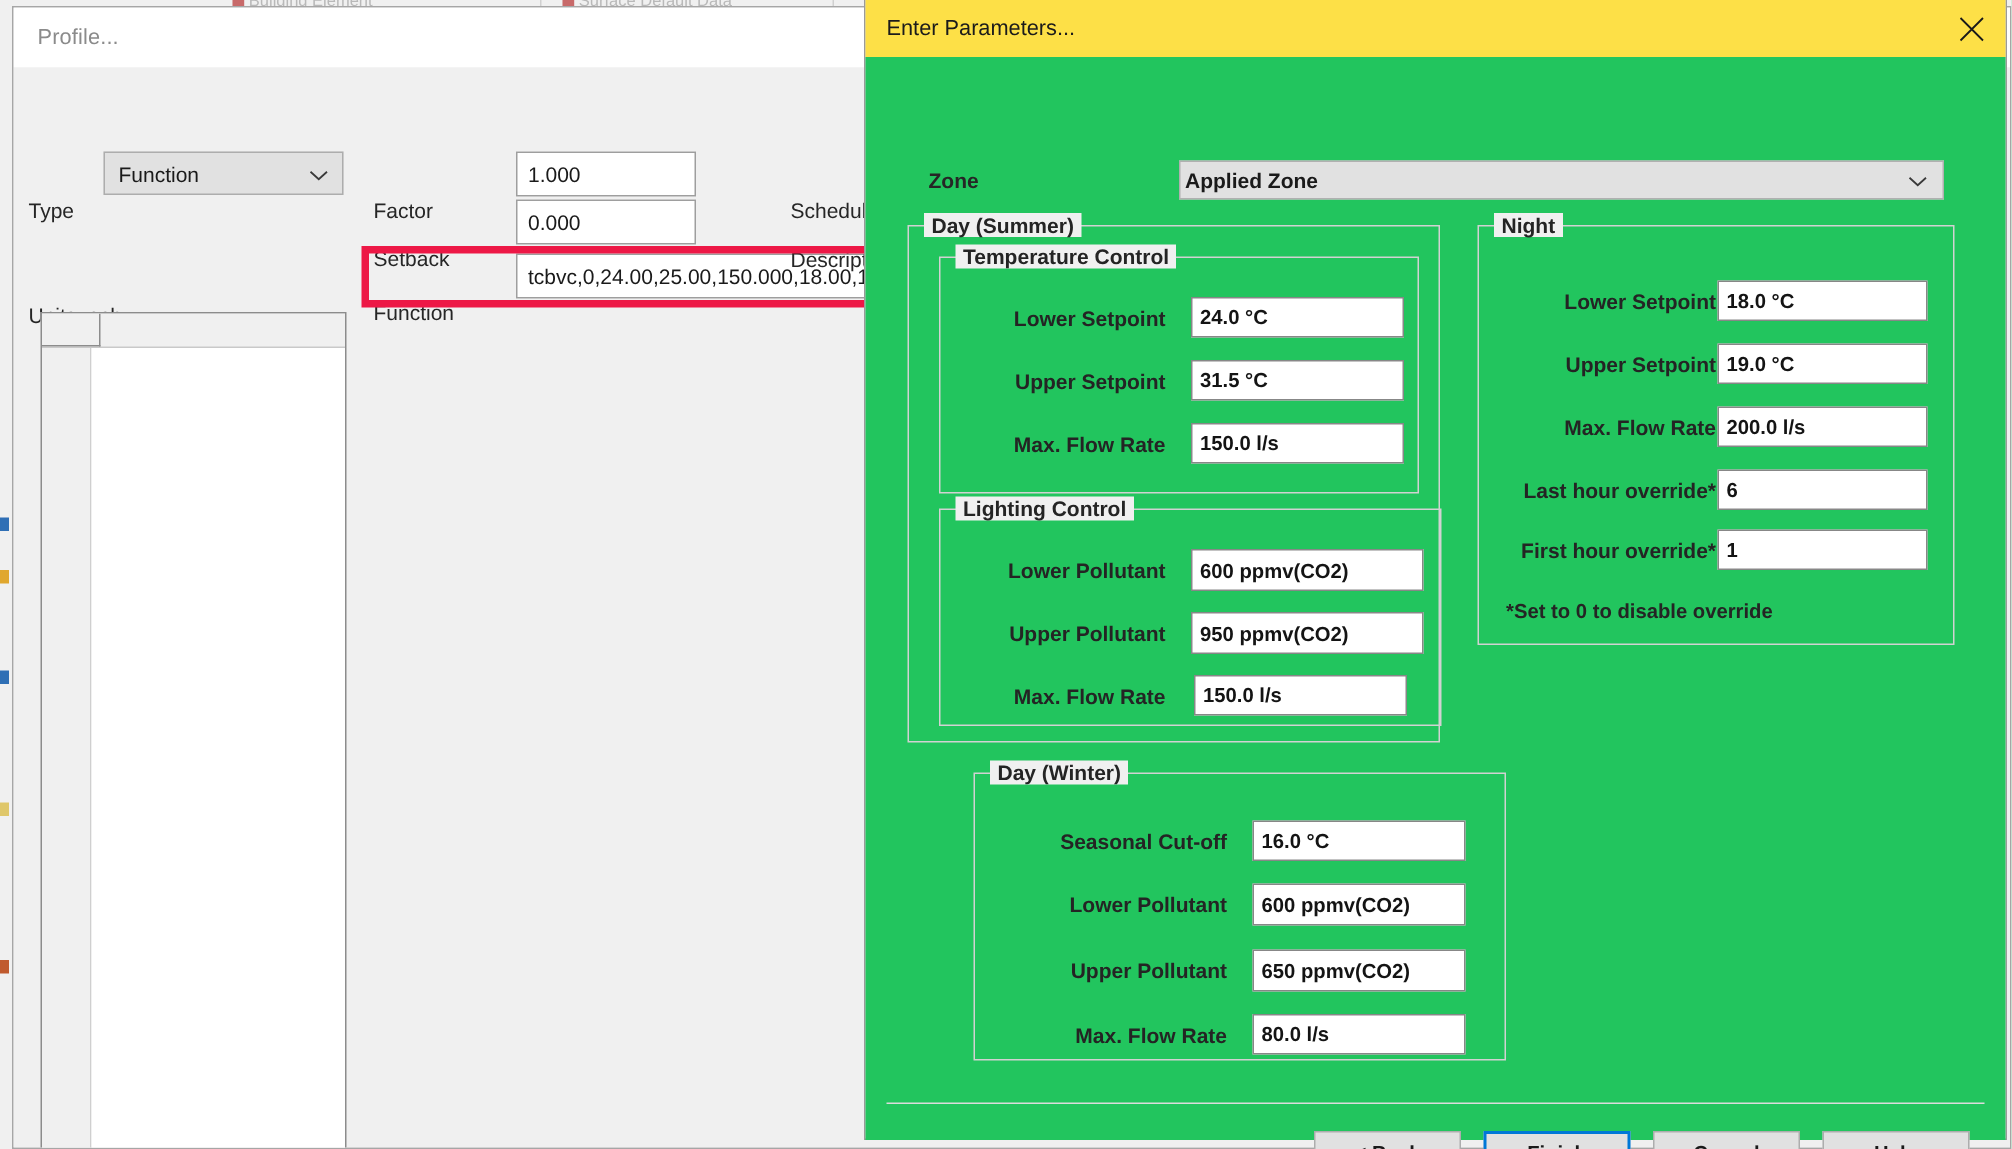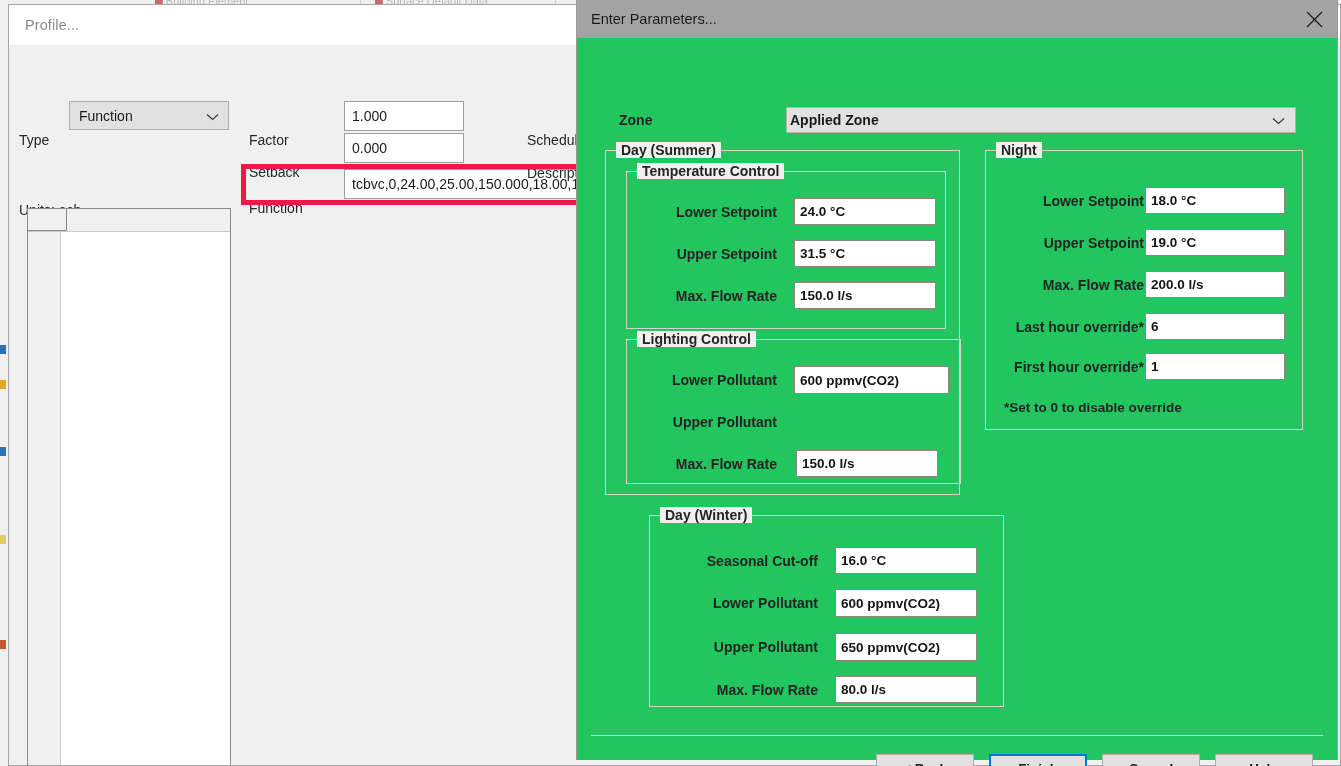--- a/index.html
+++ b/index.html
@@ -180,21 +180,21 @@
     left: 576px; top: 0px;
     width: 762px; height: 760px;
     background: #f0f0f0;
     border: 1px solid #9a9a9a;
     border-top: none;
     box-sizing: border-box;
     box-shadow: 0 0 0 0 rgba(0,0,0,0);
   }
   .modal-titlebar {
     height: 38px;
-    background: #a3a3a3;
+    background: #fde047;
     display: flex;
     align-items: center;
     justify-content: space-between;
     padding: 0 0 0 14px;
     box-sizing: border-box;
   }
   .modal-title {
     font-size: 14.5px;
     color: #1b1b1b;
   }
@@ -463,20 +463,23 @@
 
       <div class="grp grp-poll-ctrl">
         <span class="grp-title">Lighting Control</span>
 
         <span class="row-label" style="left:20px; top:32px; width:130px;">Lower Pollutant</span>
         <div class="row-box" style="left:167px; top:26px; width:155px; height:28px;">
           <span>600 ppmv(CO2)</span>
         </div>
 
         <span class="row-label" style="left:20px; top:74px; width:130px;">Upper Pollutant</span>
+        <div class="row-box" style="left:167px; top:68px; width:155px; height:28px;">
+          <span>950 ppmv(CO2)</span>
+        </div>
 
         <span class="row-label" style="left:20px; top:116px; width:130px;">Max. Flow Rate</span>
         <div class="row-box" style="left:169px; top:110px; width:142px; height:27px;">
           <span>150.0 l/s</span>
         </div>
       </div>
     </div>
 
     <div class="grp grp-night">
       <span class="grp-title">Night</span>

